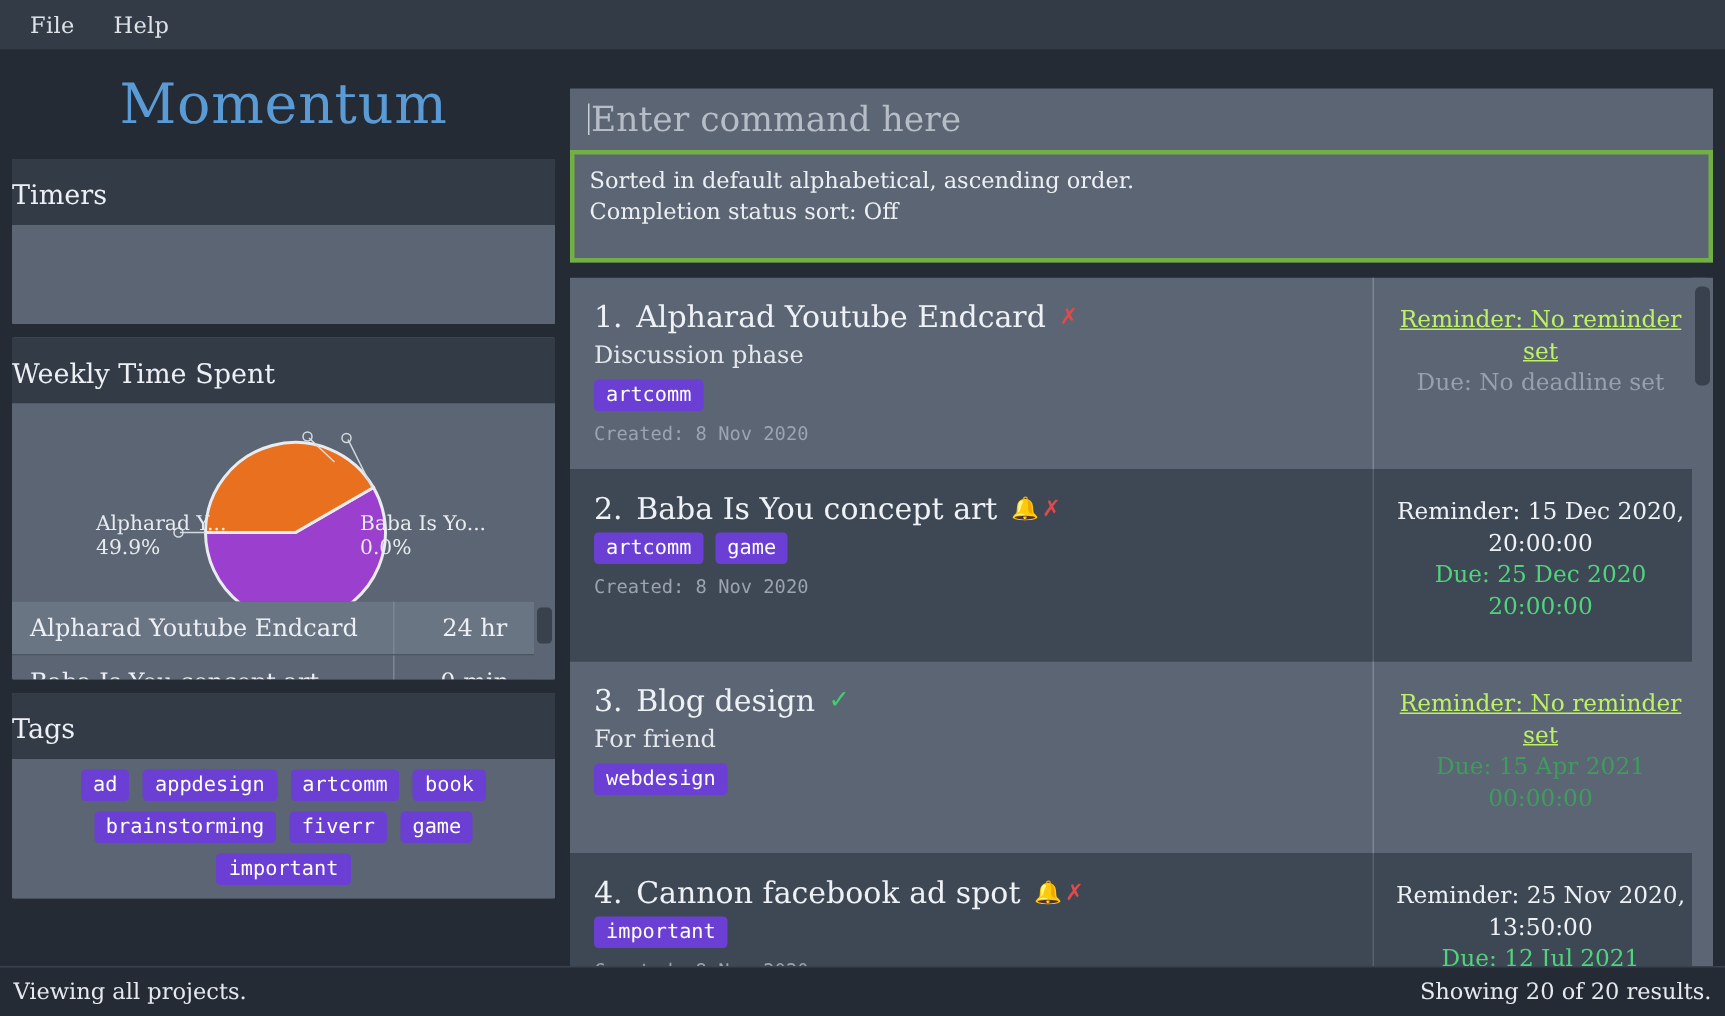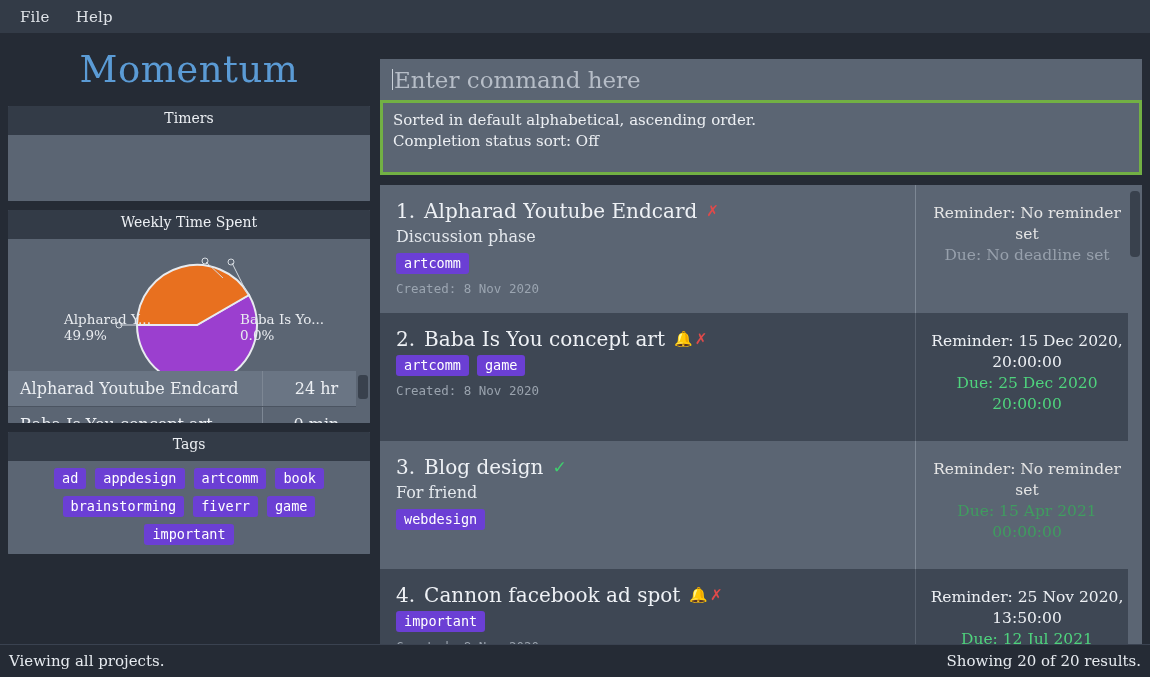--- a/index.html
+++ b/index.html
@@ -23,22 +23,22 @@
   .left{
     position:absolute; left:0; top:33px; width:378px; height:611px;
     background:#252b35; padding:8px; display:flex; flex-direction:column;
   }
   .brand{
     height:56px; display:flex; align-items:center; justify-content:center;
     color:#5b9bd5; font-size:37px; letter-spacing:.5px;
   }
   .panel{ background:#5b6573; margin-top:9px; border-radius:1px; overflow:hidden; }
   .panel-hd{
-    background:#333b47; color:#eceff3; text-align:center;
-    font-size:14px; padding:4px 0 9px;
+    background:#333b47; color:#eceff3; text-align:left;
+    font-size:18px; padding:14px 0 9px;
   }
   .timers-body{ height:66px; background:#5b6573; }
 
   
   .pie-body{ position:relative; height:132px; background:#5b6573; }
   .pie-body svg{ display:block; }
   .pie-label{ position:absolute; color:#e8ebef; font-size:13.5px; line-height:16px; }
   .pie-label .pct{ display:block; }
 
   
@@ -112,21 +112,21 @@
   .tdesc{ color:#e4e8ed; font-size:16px; margin-bottom:7px; }
   .tags-inline{ display:flex; gap:8px; margin-bottom:7px; }
   .tcreated{
     color:#9aa3ae; font-size:12.5px;
     font-family:"DejaVu Sans Mono","Liberation Mono",monospace;
   }
   .card.odd .tcreated{ color:#9ba5b1; }
 
   .side .rem{ font-size:15.5px; line-height:21px; }
   .side .due{ font-size:15.5px; line-height:21px; }
-  .rem.muted{ color:#e5e5e5; }
+  .rem.muted{ color:#bef264;text-decoration:underline; }
   .rem.normal{ color:#edf0f4; }
   .due.none{ color:#97a0ac; }
   .due.active{ color:#4fd37d; }
   .due.done{ color:#3f9c5f; }
 
   .listscroll{
     position:absolute; right:0; top:0; width:14px; height:459px; background:#5b6573;
   }
   .listscroll .thumb{
     position:absolute; left:2px; top:6px; width:10px; height:66px;

